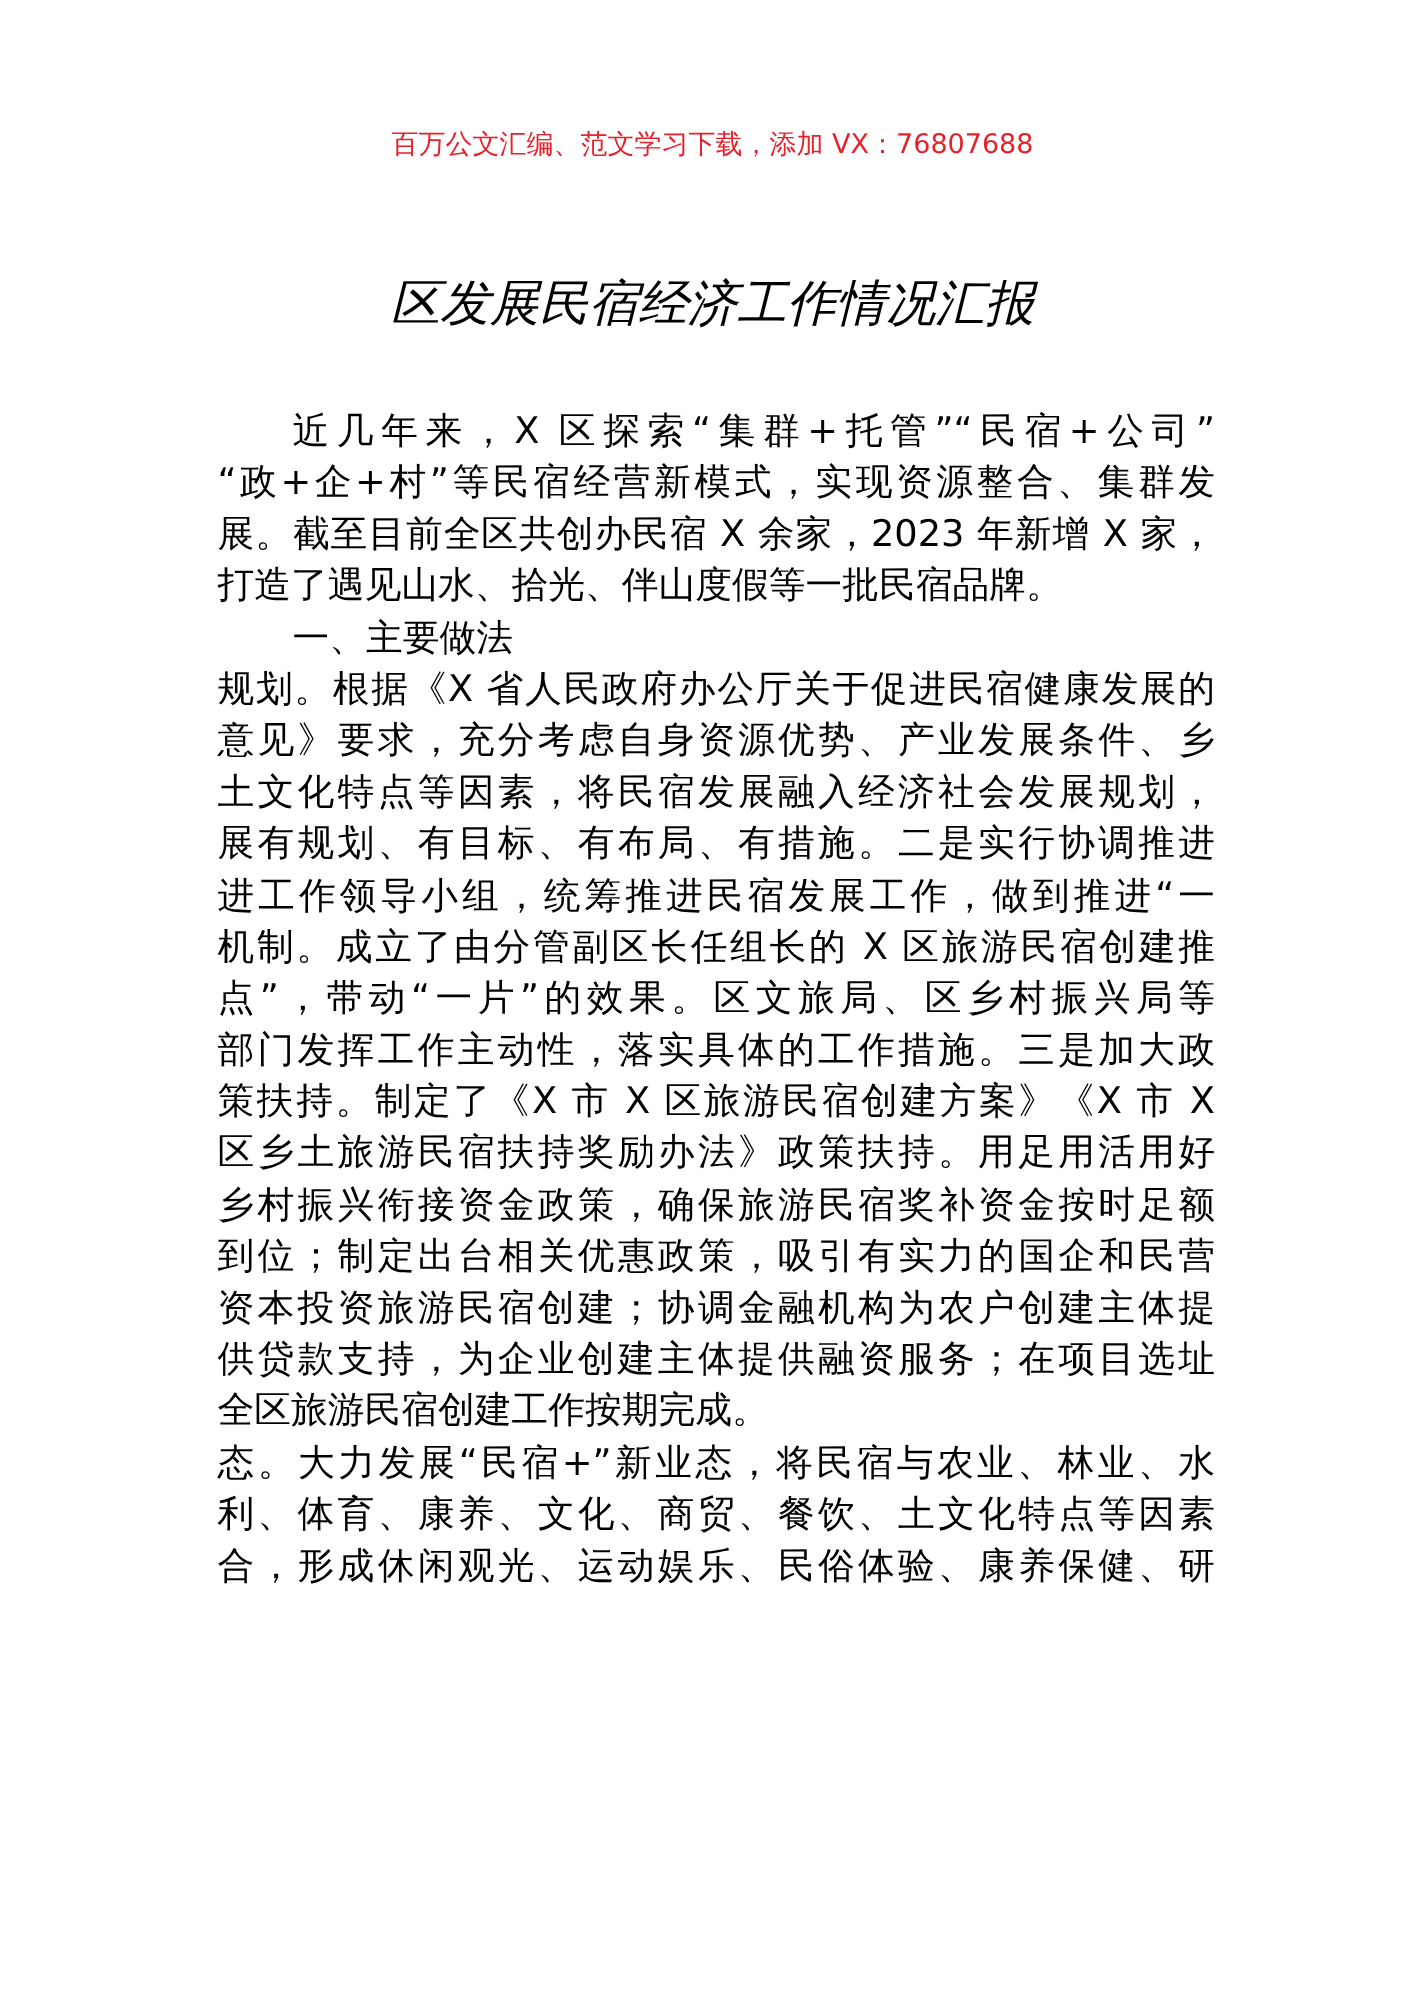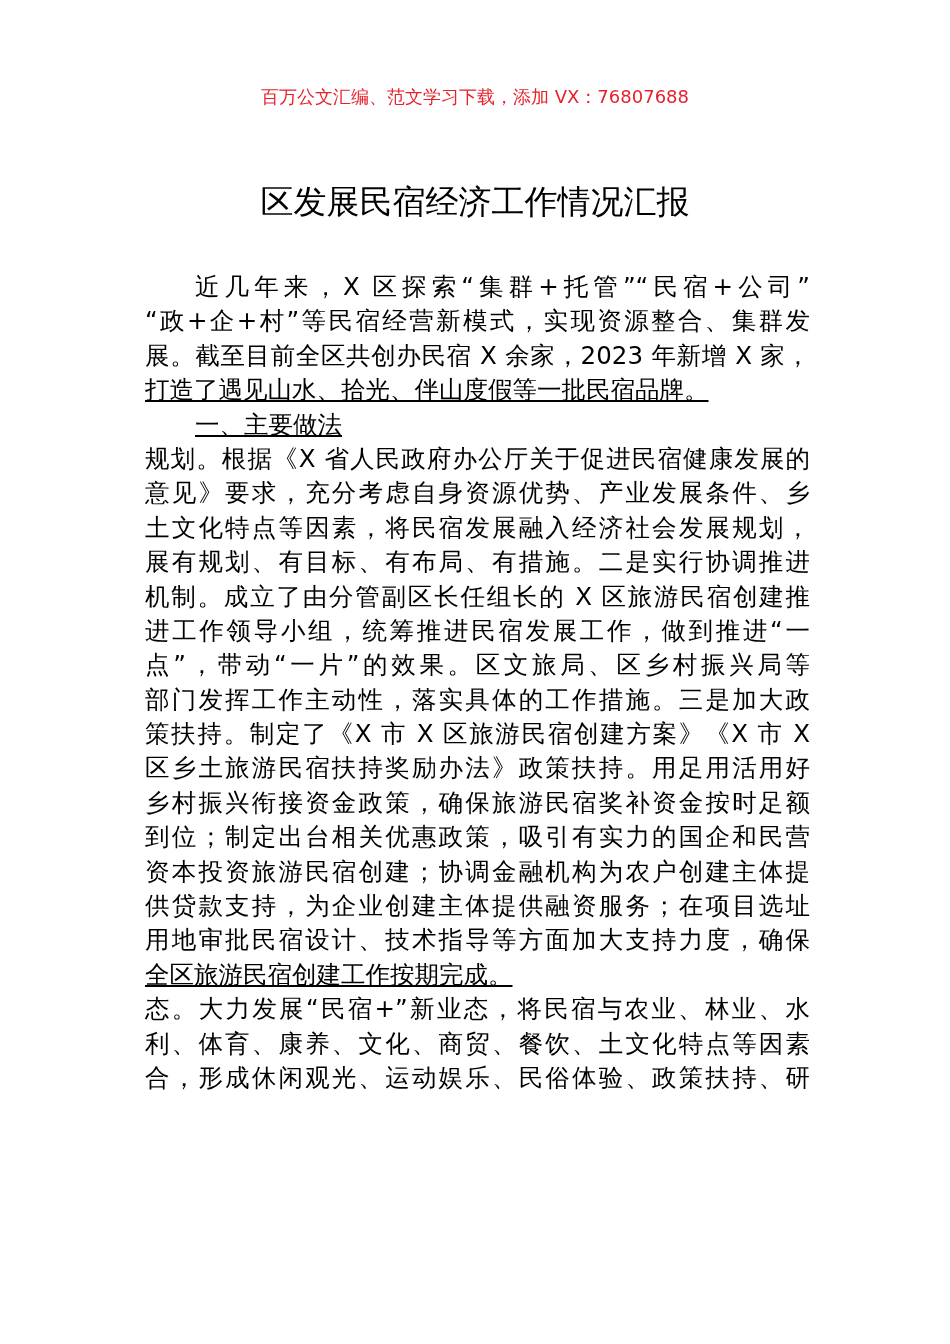--- a/index.html
+++ b/index.html
@@ -1,52 +1,51 @@
 <!DOCTYPE html>
 <html><head>
 <meta charset="utf-8">
 <style>
   html, body { margin: 0; padding: 0; background: #ffffff; }
   body { width: 950px; height: 1344px; position: relative; overflow: hidden;
          font-family: "DejaVu Sans", "Liberation Sans", sans-serif; color: #000; }
   .watermark { position: absolute; top: 84px; left: 0; width: 950px; text-align: center;
                color: #e5222c; font-size: 18px; line-height: 26px; }
   .title { position: absolute; top: 180px; left: 0; width: 950px; text-align: center;
-           font-size: 33px; line-height: 44px; letter-spacing: 0px; }
+           font-size: 33px; line-height: 44px; letter-spacing: 0px; font-style: italic; }
   .body { position: absolute; top: 270px; left: 145px; width: 665px; }
   .line { font-size: 24.5px; line-height: 34.4px; height: 34.4px; white-space: nowrap;
           text-align: justify; text-align-last: justify; }
   .line.indent { padding-left: 50px; }
-  .line.last { text-align-last: left; text-decoration: underline; }
+  .line.last { text-align-last: left; }
 </style>
 </head>
 <body>
 
 <div class="watermark">百万公文汇编、范文学习下载，添加 VX：76807688</div>
 
 <div class="title">区发展民宿经济工作情况汇报</div>
 
 <div class="body">
   <div class="line indent">近几年来，X 区探索“集群+托管”“民宿+公司”</div>
   <div class="line">“政+企+村”等民宿经营新模式，实现资源整合、集群发</div>
   <div class="line">展。截至目前全区共创办民宿 X 余家，2023 年新增 X 家，</div>
   <div class="line last">打造了遇见山水、拾光、伴山度假等一批民宿品牌。</div>
   <div class="line indent last">一、主要做法</div>
   <div class="line">规划。根据《X 省人民政府办公厅关于促进民宿健康发展的</div>
   <div class="line">意见》要求，充分考虑自身资源优势、产业发展条件、乡</div>
   <div class="line">土文化特点等因素，将民宿发展融入经济社会发展规划，</div>
   <div class="line">展有规划、有目标、有布局、有措施。二是实行协调推进</div>
+  <div class="line">进工作领导小组，统筹推进民宿发展工作，做到推进“一</div>
   <div class="line">机制。成立了由分管副区长任组长的 X 区旅游民宿创建推</div>
-  <div class="line">进工作领导小组，统筹推进民宿发展工作，做到推进“一</div>
   <div class="line">点”，带动“一片”的效果。区文旅局、区乡村振兴局等</div>
   <div class="line">部门发挥工作主动性，落实具体的工作措施。三是加大政</div>
   <div class="line">策扶持。制定了《X 市 X 区旅游民宿创建方案》《X 市 X</div>
   <div class="line">区乡土旅游民宿扶持奖励办法》政策扶持。用足用活用好</div>
   <div class="line">乡村振兴衔接资金政策，确保旅游民宿奖补资金按时足额</div>
   <div class="line">到位；制定出台相关优惠政策，吸引有实力的国企和民营</div>
   <div class="line">资本投资旅游民宿创建；协调金融机构为农户创建主体提</div>
   <div class="line">供贷款支持，为企业创建主体提供融资服务；在项目选址</div>
-  <div class="line">用地审批民宿设计、技术指导等方面加大支持力度，确保</div>
   <div class="line last">全区旅游民宿创建工作按期完成。</div>
   <div class="line">态。大力发展“民宿+”新业态，将民宿与农业、林业、水</div>
   <div class="line">利、体育、康养、文化、商贸、餐饮、土文化特点等因素</div>
-  <div class="line">合，形成休闲观光、运动娱乐、民俗体验、政策扶持、研</div>
+  <div class="line">合，形成休闲观光、运动娱乐、民俗体验、康养保健、研</div>
 </div>
 
 </body></html>

